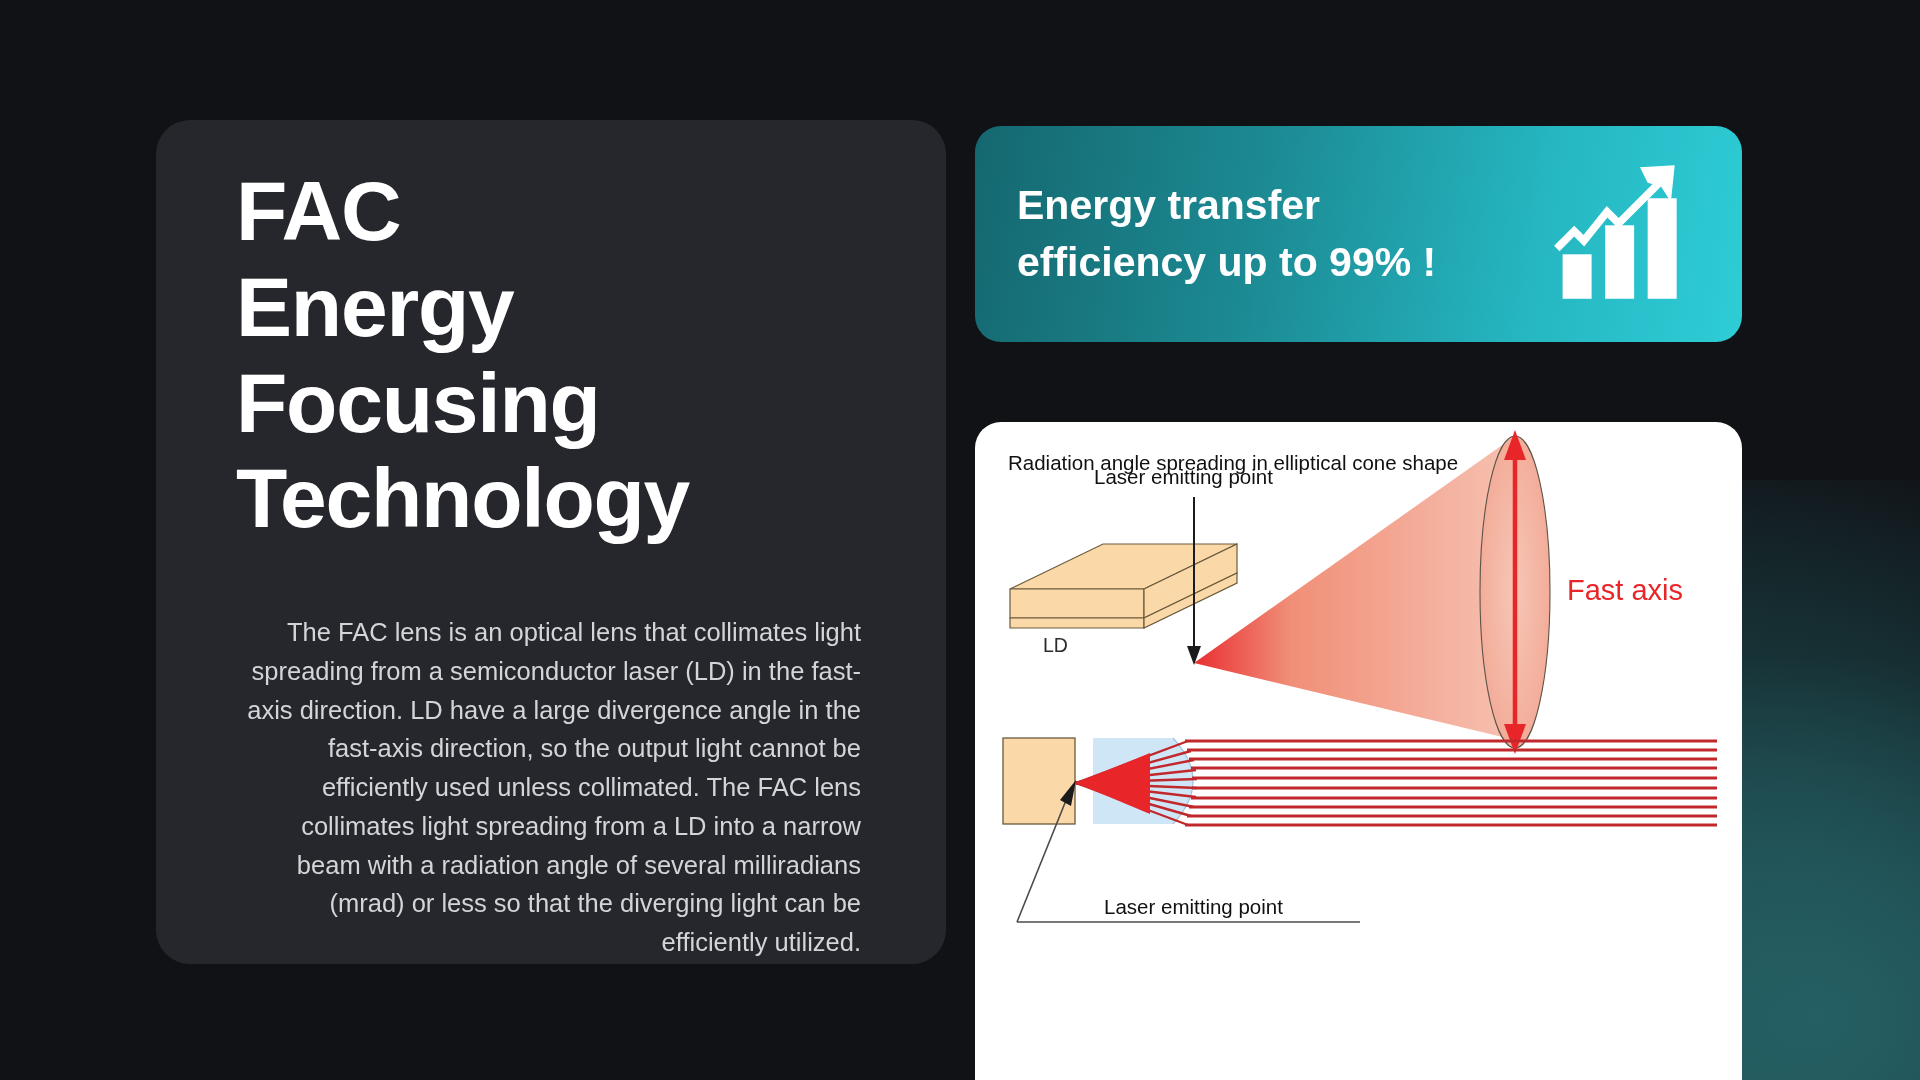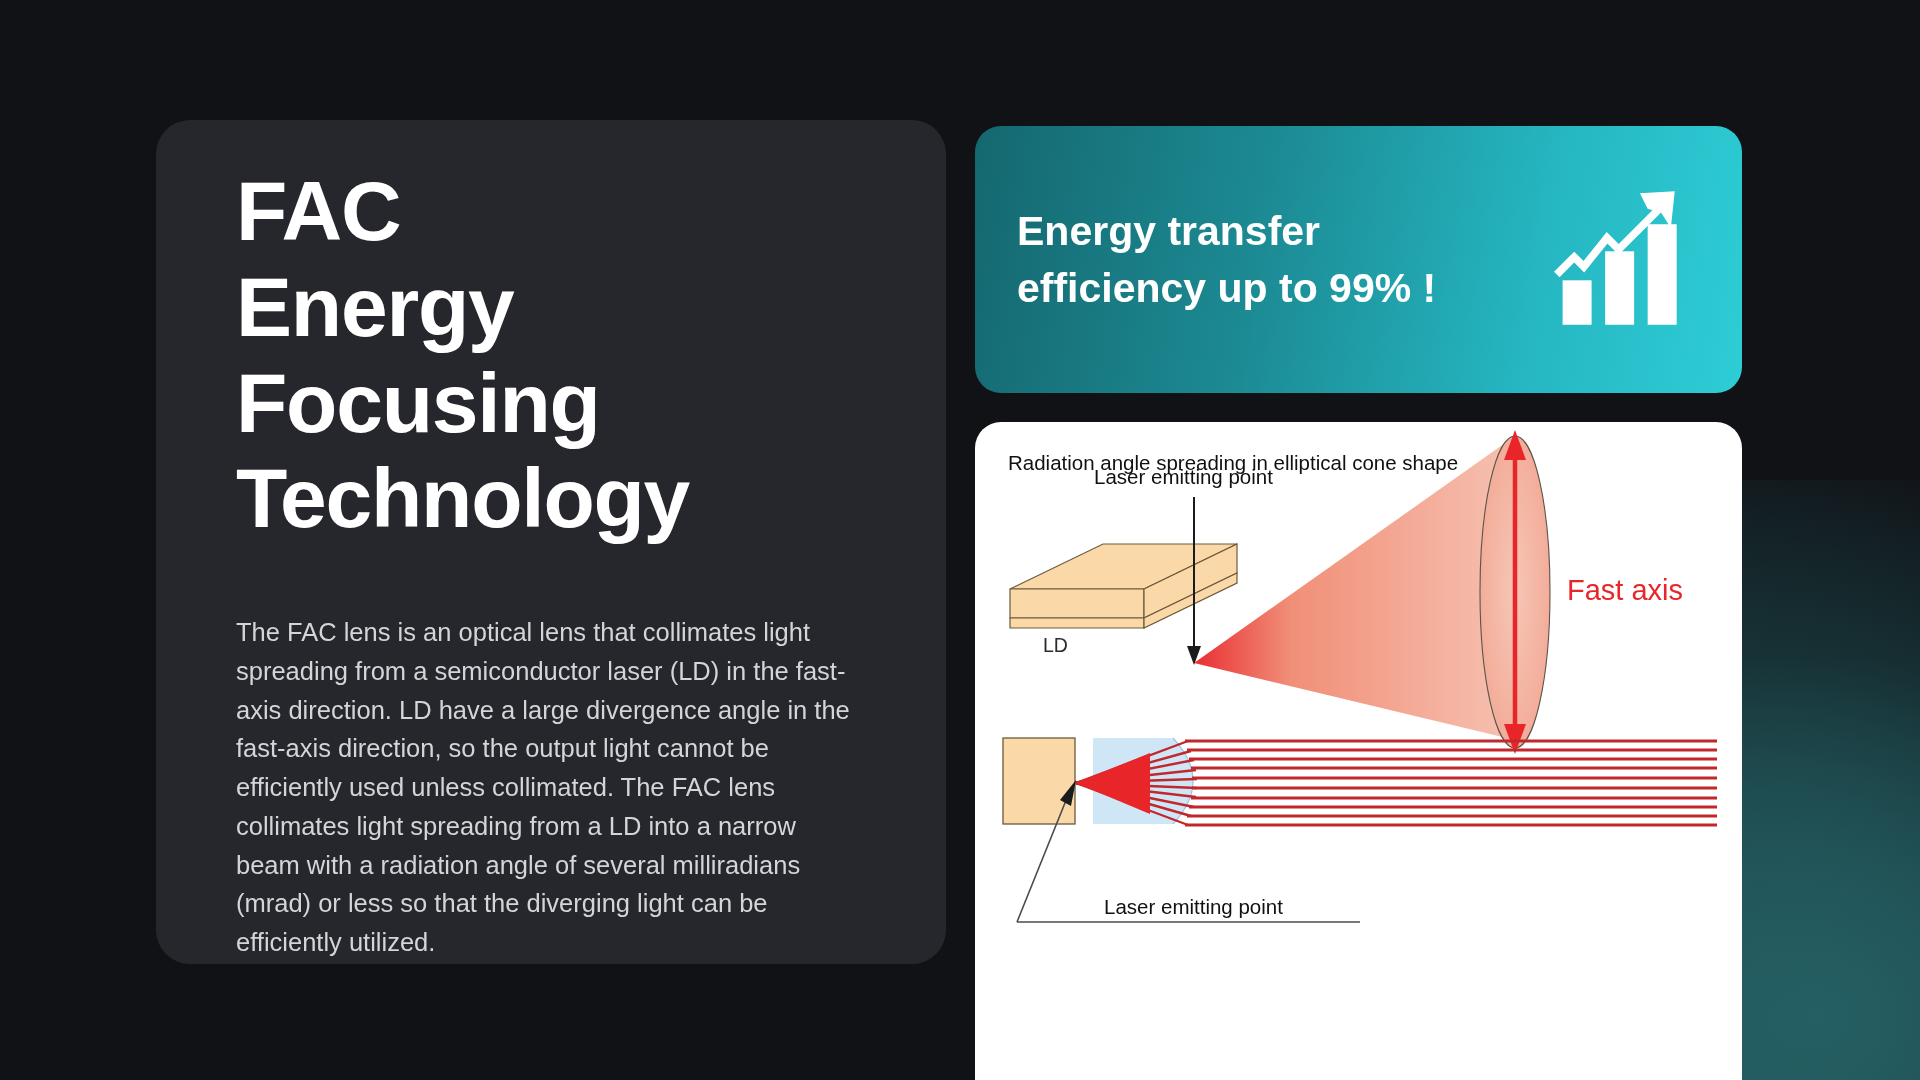--- a/index.html
+++ b/index.html
@@ -40,26 +40,27 @@
     line-height:1.14;
     letter-spacing:-1.2px;
     white-space:pre-line;
   }
   .body-text {
     margin-top:66px;
     color:#d3d5d9;
     font-size:25.5px;
     line-height:1.52;
     max-width:625px;
+    text-align:right;
   }
 
   
   .teal-card {
     position:absolute; left:975px; top:126px;
-    width:767px; height:267px;
+    width:767px; height:216px;
     border-radius:26px;
     background:linear-gradient(100deg, #15676f 0%, #1c8b94 38%, #25b6c1 72%, #2ecdd6 100%);
     display:flex; align-items:center;
     padding:0 34px 0 42px;
     overflow:hidden;
     gap:20px;
   }
   .teal-text {
     color:#ffffff;
     font-size:41px;

